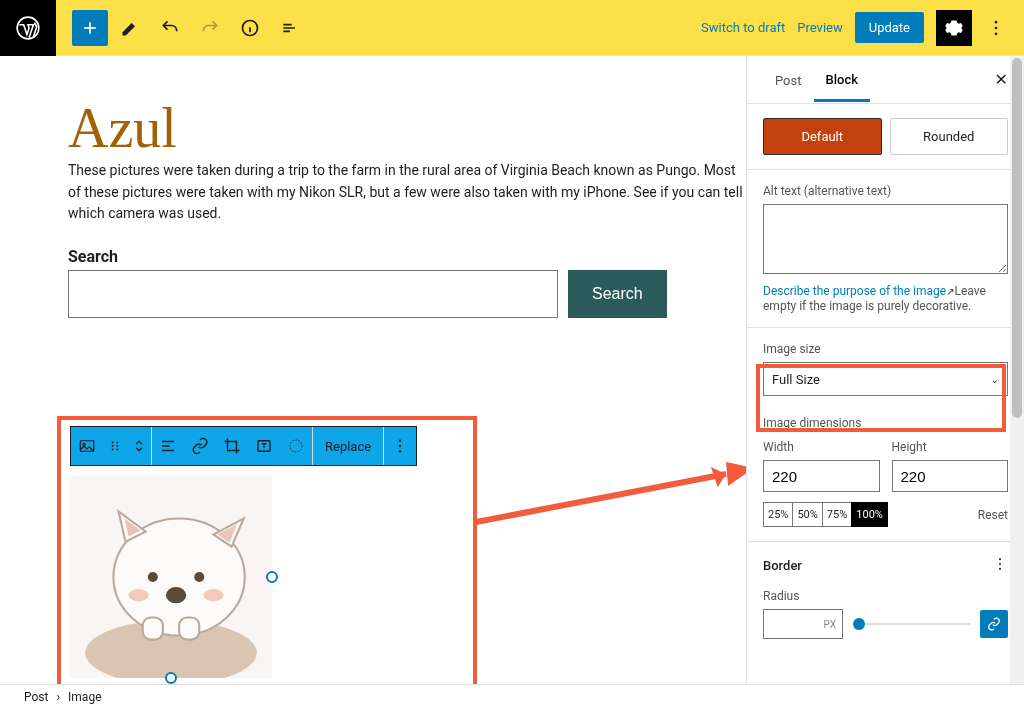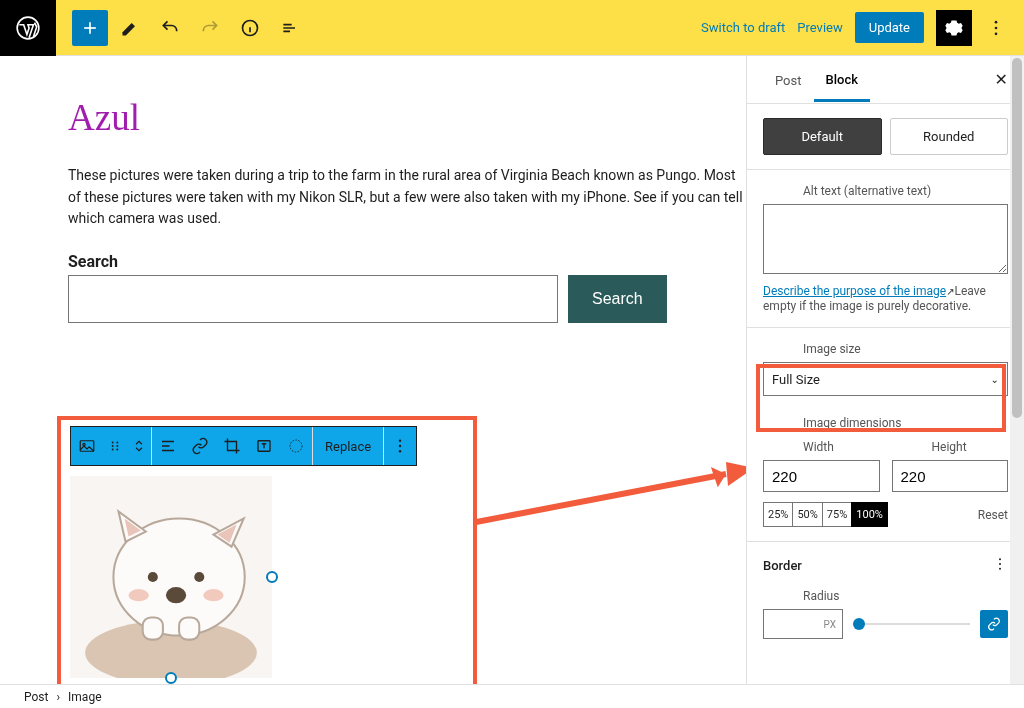--- a/index.html
+++ b/index.html
@@ -16,21 +16,21 @@
 .link-btn { color: #007cba; font-size: 13px; }
 .primary-btn { background: #007cba; color: #fff; padding: 8px 14px; border-radius: 2px; font-size: 13px; }
 .settings-btn { width: 36px; height: 36px; background: #000; color: #fff; display: flex; align-items: center; justify-content: center; }
 .more-btn { width: 24px; height: 36px; display: flex; align-items: center; justify-content: center; }
 
 .main-wrap { display: flex; height: 628px; }
 
 
 .editor { flex: 1; padding: 40px 0 0 0; overflow: hidden; position: relative; }
 .editor-inner { max-width: 680px; margin: 0 0 0 68px; }
-.post-title { font-family: Georgia, serif; font-size: 37px; font-weight: 400; margin-bottom: 26px; color:#a21caf;}
+.post-title { font-family: Georgia, serif; font-size: 56px; font-weight: 400; color:#a16207;}
 .post-para { font-size: 14px; line-height: 1.55; margin-bottom: 22px; }
 .search-label { font-weight: 700; font-size: 16px; margin-bottom: 4px; }
 .search-row { display: flex; gap: 10px; margin-bottom: 12px; }
 .search-input { flex: 1; height: 48px; border: 1px solid #757575; padding: 0 12px; font-size: 15px; max-width:490px;}
 .search-btn { background: #2a5a5a; color: #fff; padding: 0 24px; height: 48px; font-size: 16px; border: none; }
 
 
 .highlight-box { position: absolute; border: 4px solid #f25c3c; pointer-events: none; }
 .hl-editor { left: 57px; top: 360px; width: 420px; height: 288px; }
 .hl-sidebar { left: 756px; top: 364px; width: 250px; height: 68px; }
@@ -52,26 +52,26 @@
 .arrow svg { width: 100%; height: 100%; }
 
 
 .sidebar { width: 278px; border-left: 1px solid #e0e0e0; display: flex; flex-direction: column; overflow-y: auto; }
 .side-tabs { display: flex; align-items: center; border-bottom: 1px solid #e0e0e0; position: relative; height: 48px; padding: 0 16px; }
 .side-tab { padding: 14px 12px 12px; font-size: 13px; color: #555; }
 .side-tab.active { color: #000; font-weight: 500; border-bottom: 3px solid #007cba; }
 .close-x { margin-left: auto; font-size: 16px; }
 .style-row { display: flex; gap: 8px; padding: 14px 16px; border-bottom: 1px solid #e0e0e0; }
 .style-pill { flex: 1; text-align: center; padding: 10px 0; border: 1px solid #ccc; border-radius: 2px; font-size: 13px; }
-.style-pill.active { background: #404040; color: #fff; border-color: #2b2b2b; }
+.style-pill.active { background: #c2410c; color: #fff; border-color: #2b2b2b; }
 .panel { padding: 14px 16px; border-bottom: 1px solid #e0e0e0; }
 .panel-title { font-weight: 500; font-size: 13px; display: flex; justify-content: space-between; align-items: center; margin-bottom: 12px; }
-.field-label { font-size: 12px; color: #555; margin-bottom: 6px; margin-left: 40px; }
+.field-label { font-size: 12px; color: #555; margin-bottom: 6px; }
 .textarea { width: 100%; height: 70px; border: 1px solid #757575; resize: vertical; padding: 6px; margin-bottom: 6px; }
-.help-link { color: #007cba; text-decoration: underline; font-size: 12px; }
+.help-link { color: #007cba; font-size: 12px; }
 .help-text { font-size: 12px; color: #555; }
 .select { width: 100%; height: 34px; border: 1px solid #757575; padding: 0 8px; font-size: 13px; background:#fff; display:flex; align-items:center; justify-content:space-between;}
 .dim-row { display: flex; gap: 12px; margin-top: 8px; }
 .dim-col { flex: 1; }
 .dim-input { width: 100%; height: 32px; border: 1px solid #757575; padding: 0 8px; font-size: 15px; }
 .pct-row { display: flex; align-items: center; margin-top: 10px; gap: 0; }
 .pct-btn { border: 1px solid #757575; padding: 5px 4px; font-size: 11px; margin-right: -1px; background:#fff;}
 .pct-btn.active { background: #000; color: #fff; border-color:#000;}
 .reset-link { margin-left: auto; font-size: 12px; color: #555; }
 .border-panel { padding: 14px 16px; }

